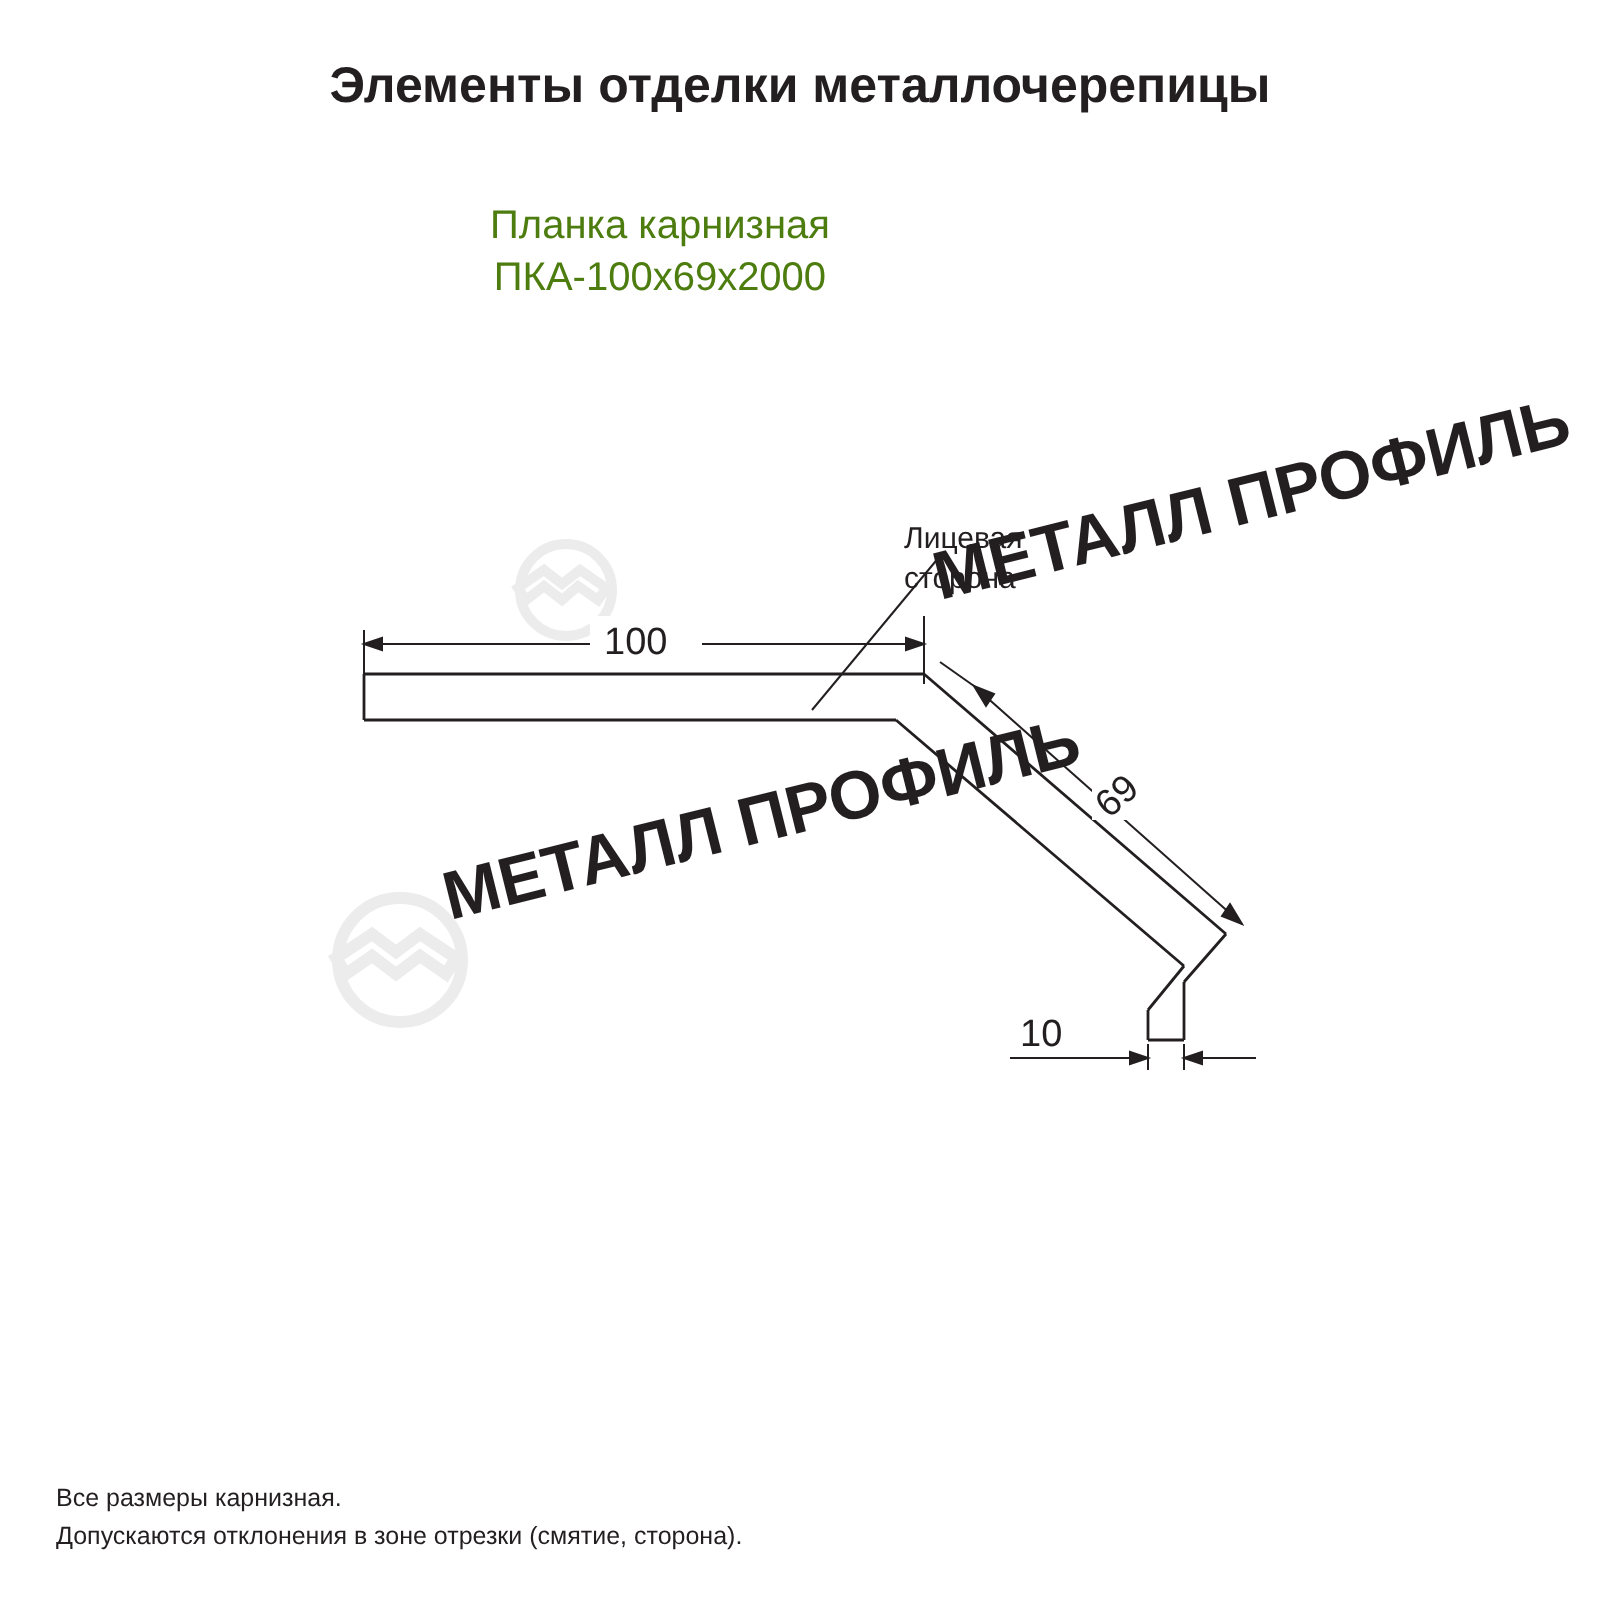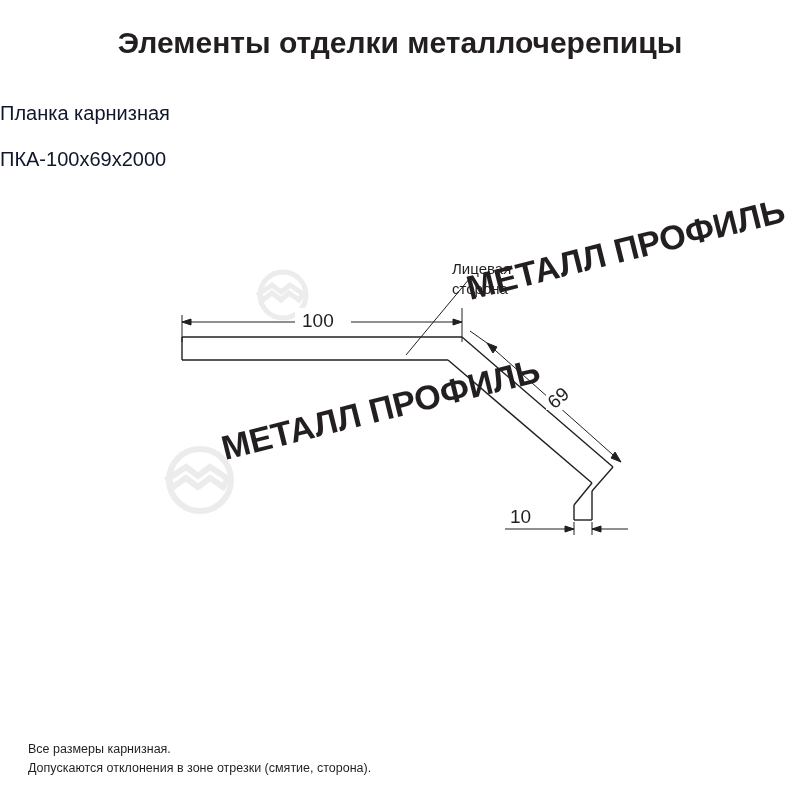--- a/index.html
+++ b/index.html
@@ -22,40 +22,40 @@
     height: 800px;
   }
   .title-block {
     position: absolute;
     left: 0;
     top: 28px;
     width: 800px;
     text-align: center;
   }
   .main-title {
-    font-size: 30px;
+    font-size: 25px;
     font-weight: bold;
     letter-spacing: 0px;
     color: #231f20;
     margin: 0;
     line-height: 30px;
   }
   .sub-title {
     position: absolute;
     left: 0;
     top: 100px;
     width: 660px;
-    text-align: left;
+    text-align: center;
     font-size: 20px;
-    color: #0f172a;
+    color: #4d7c0f;
     line-height: 26px;
   }
   .sub-title .code {
     display: block;
-    margin-top: 20px;
+    margin-top: 0;
   }
   .drawing {
     position: absolute;
     left: 0;
     top: 190px;
     width: 800px;
     height: 420px;
   }
   .footer {
     position: absolute;

